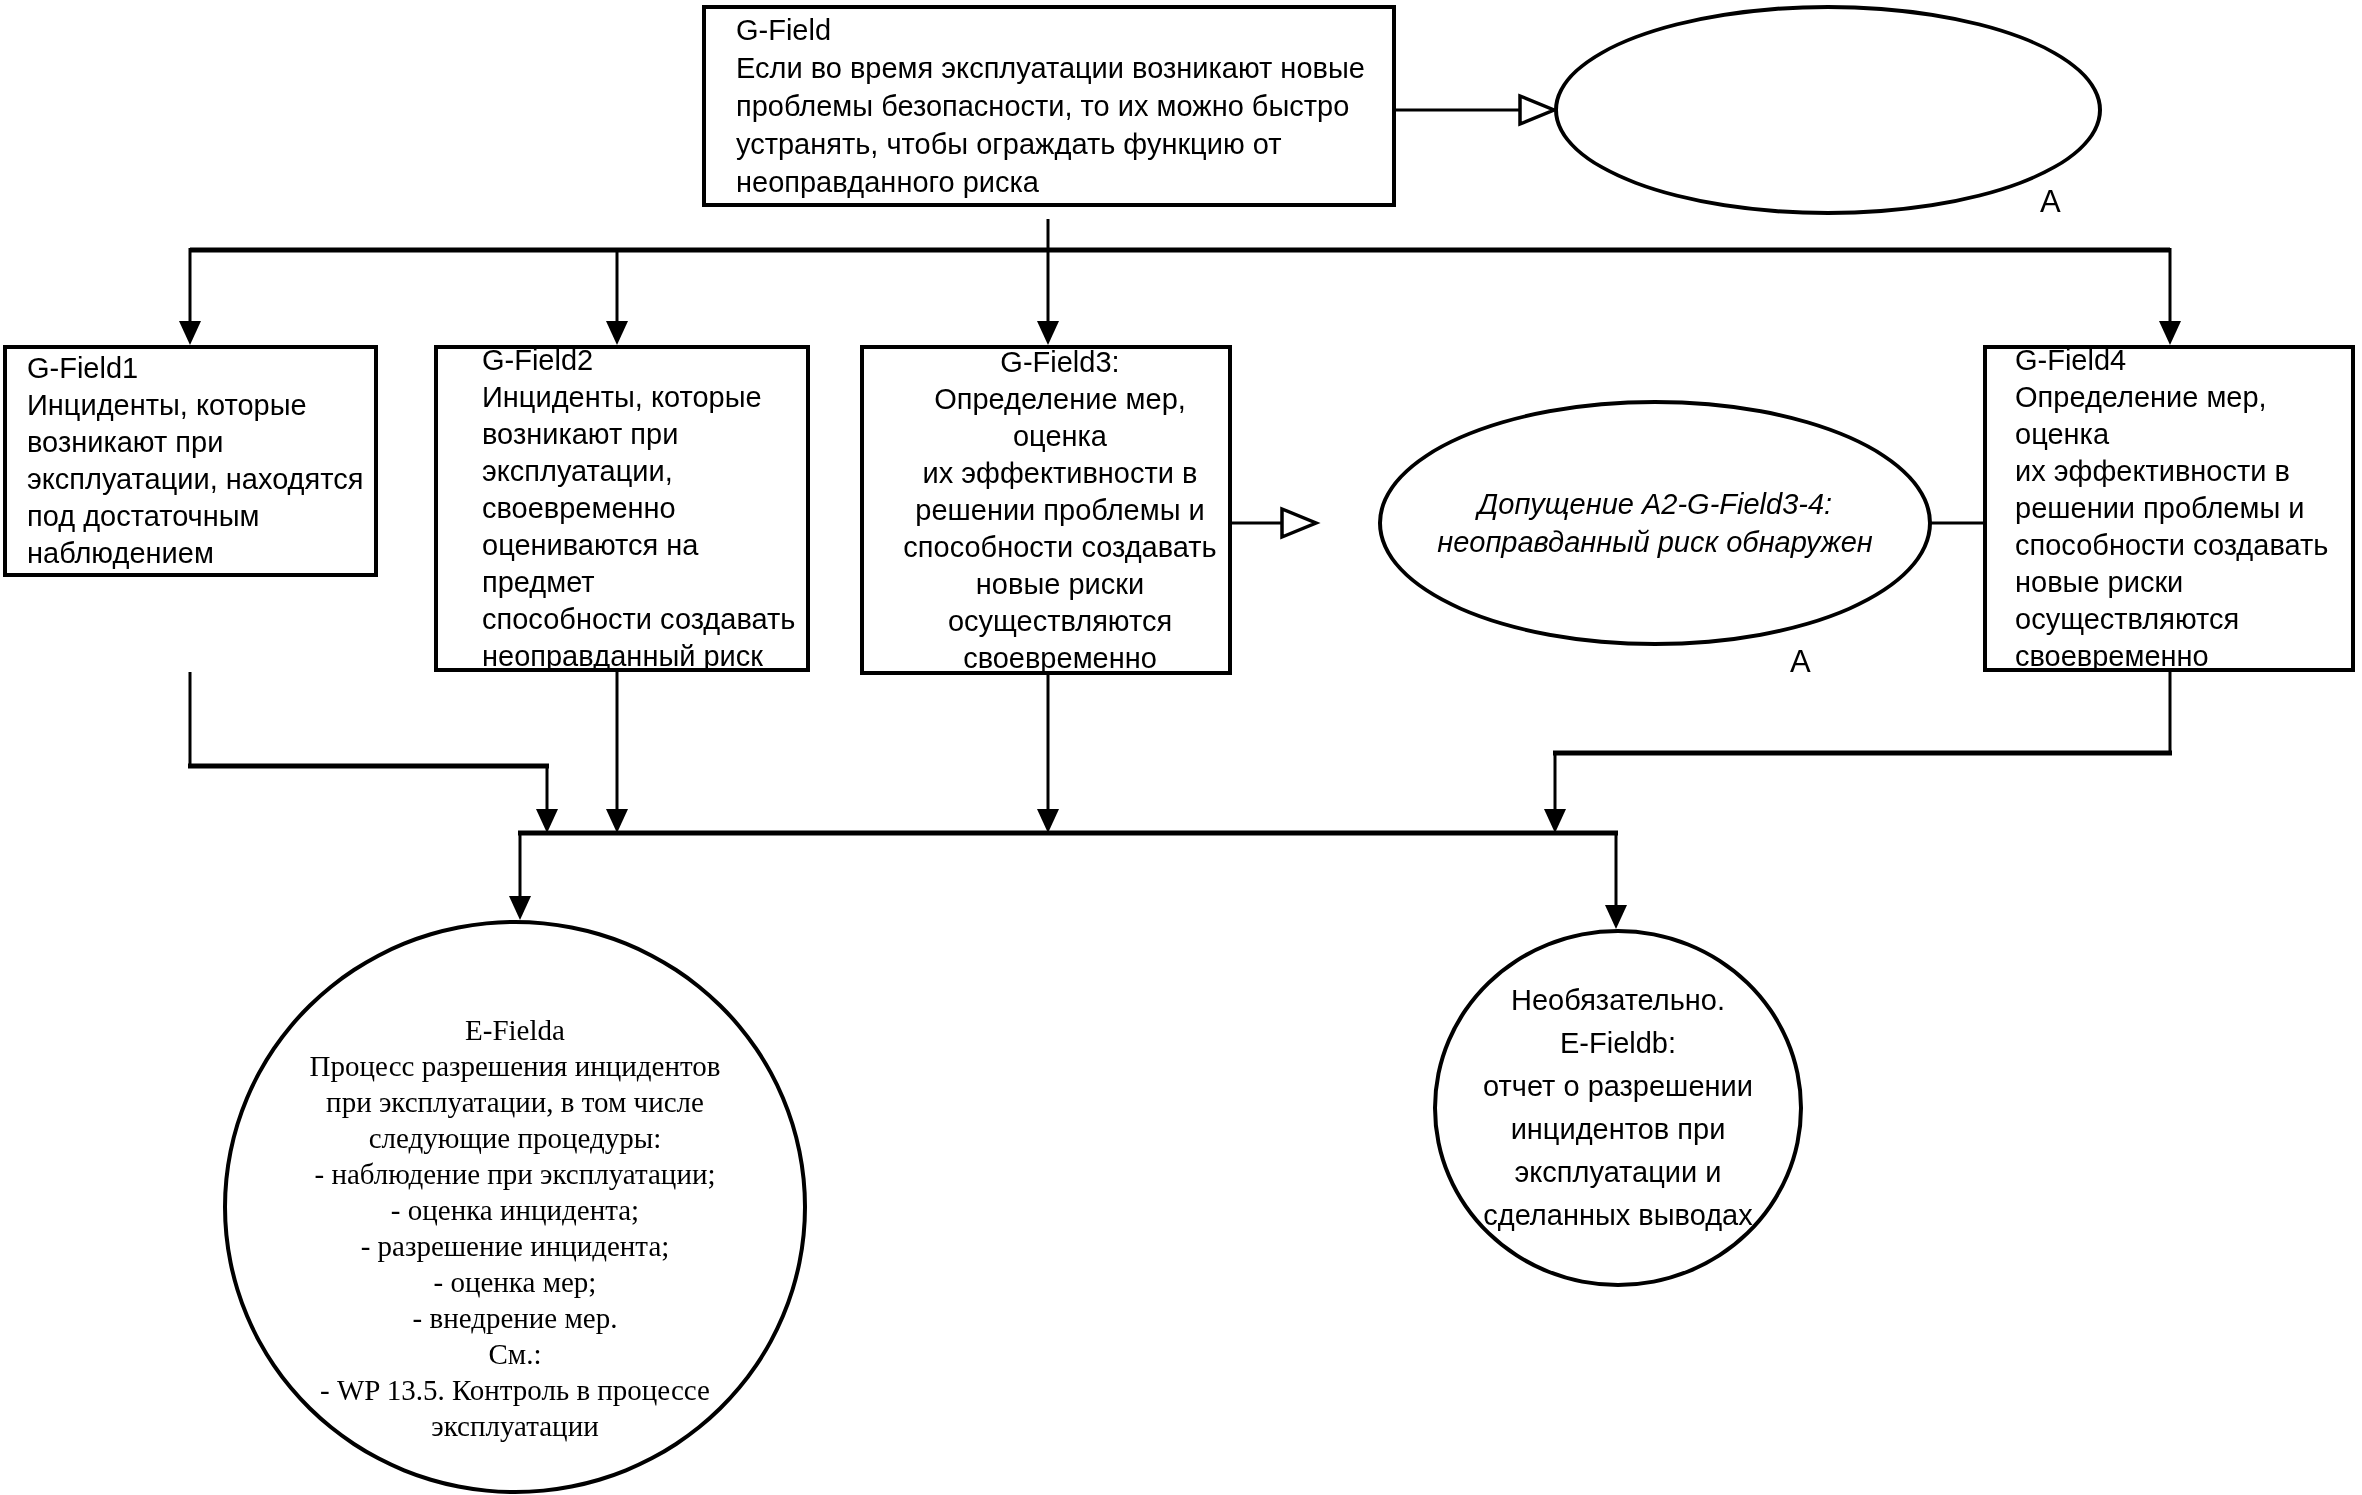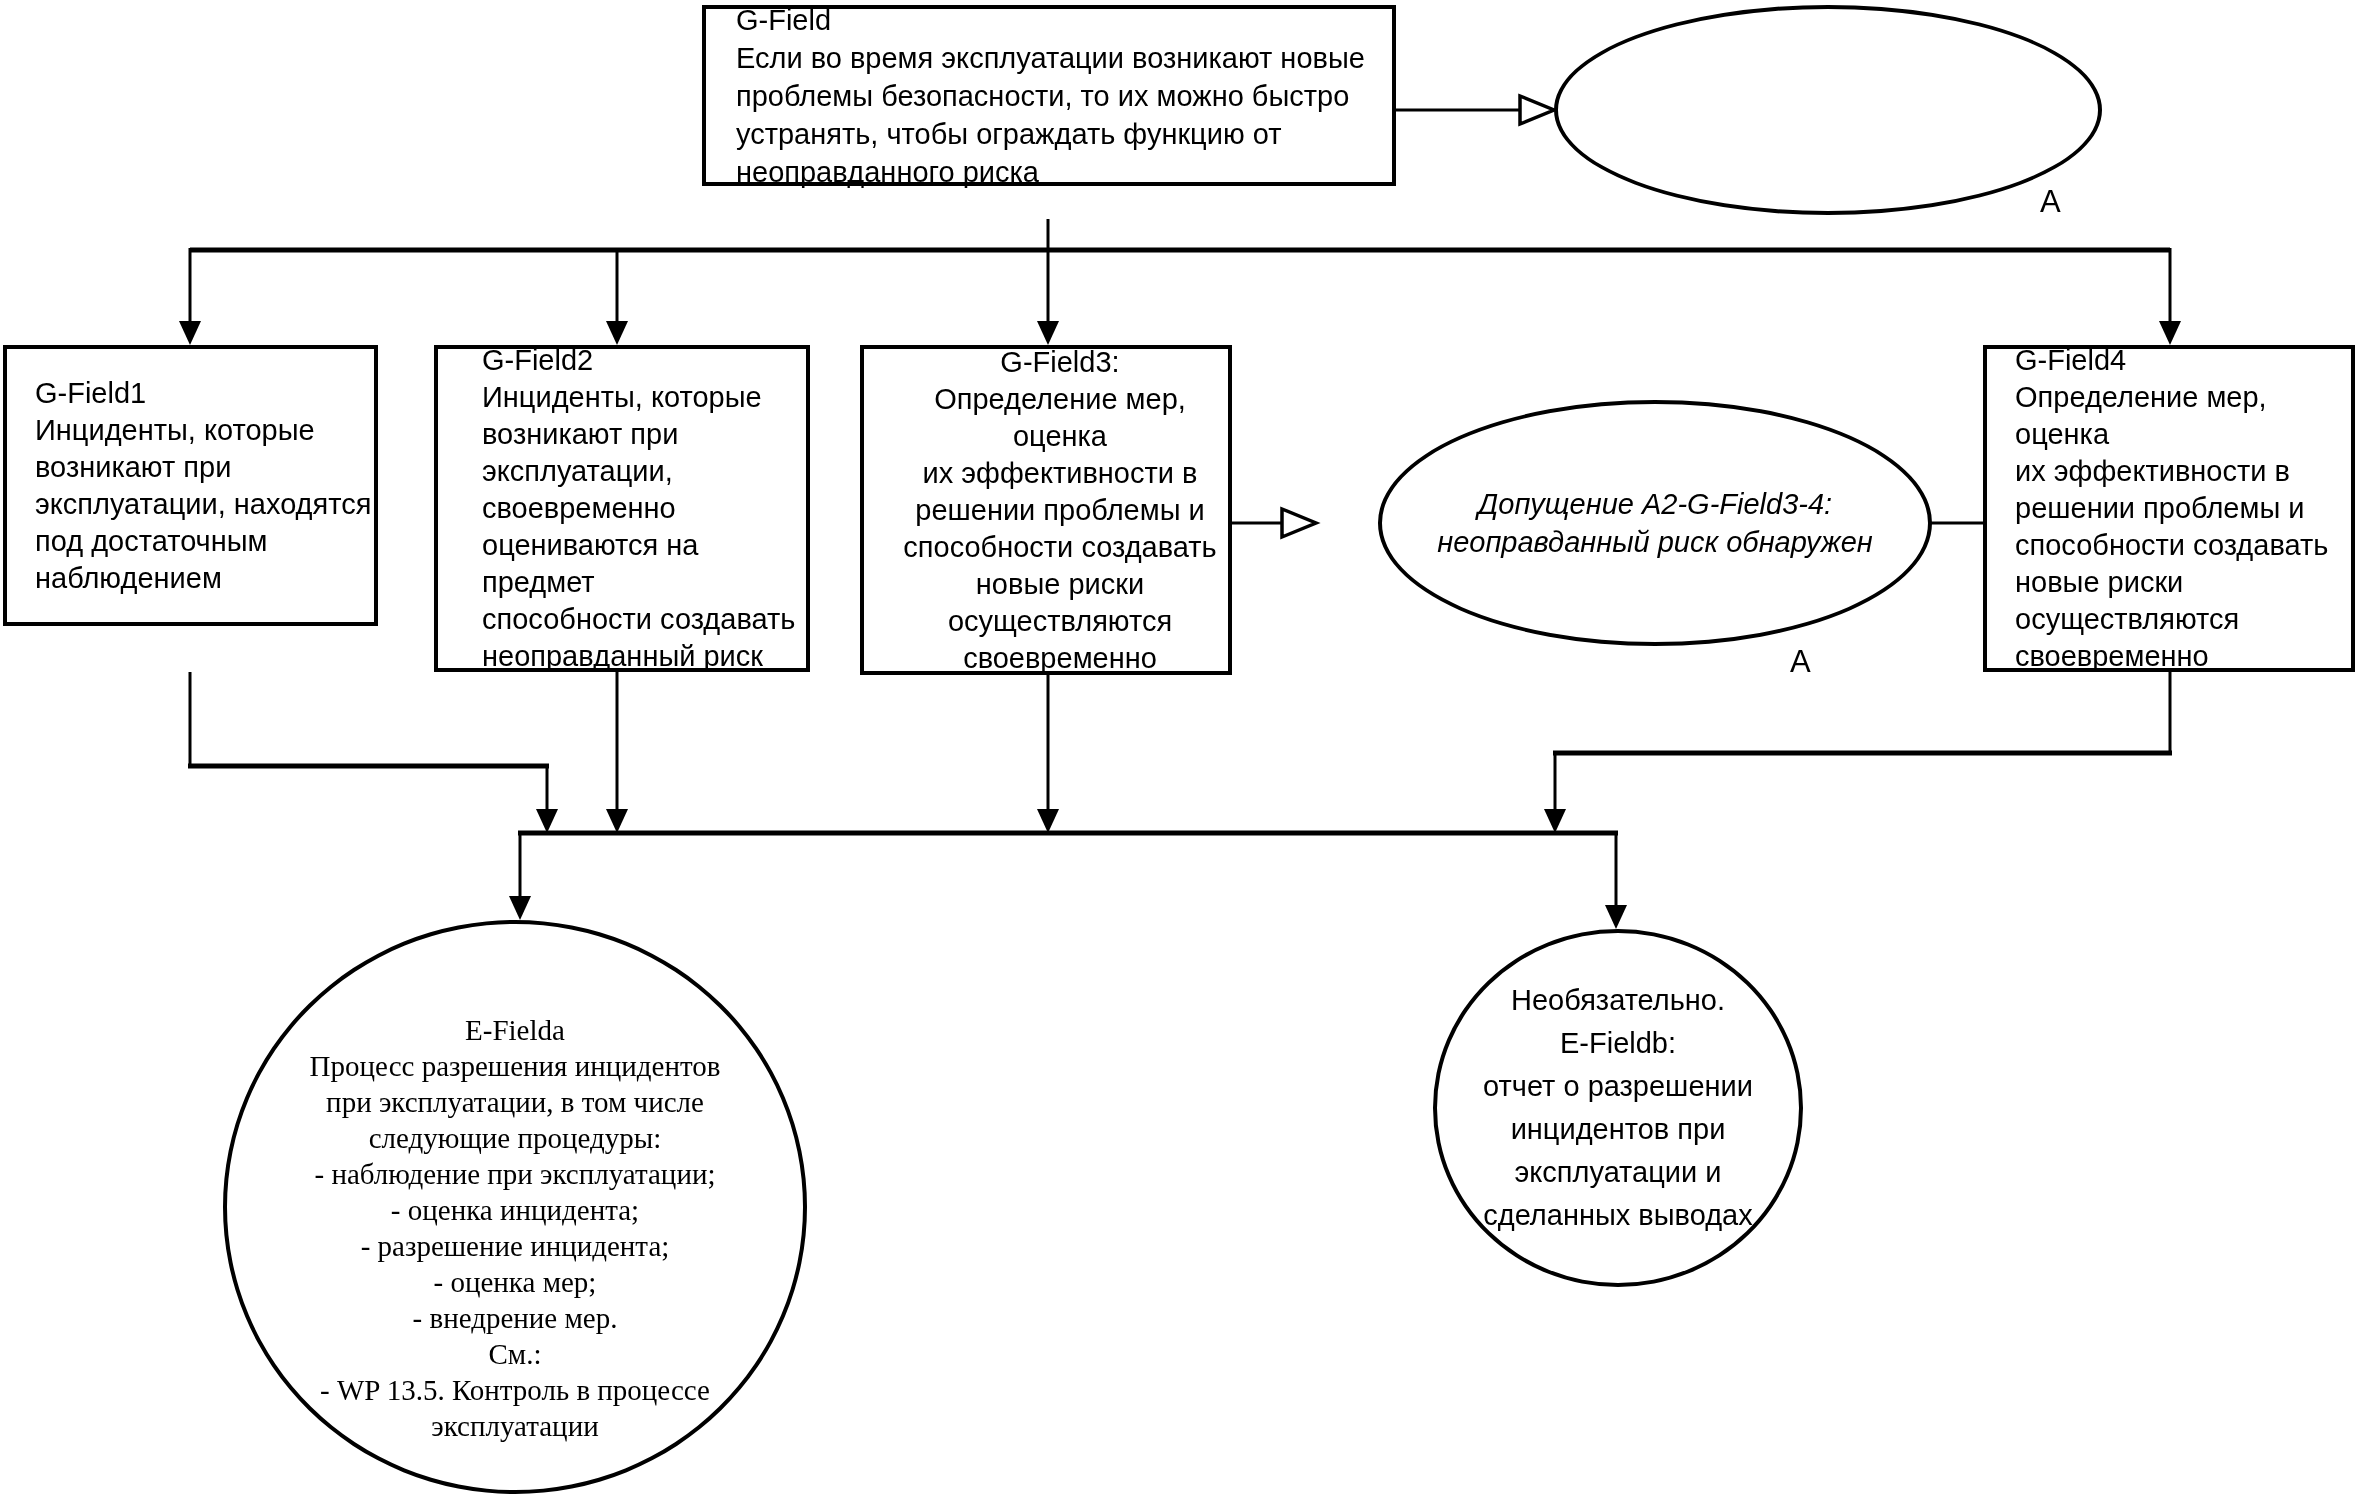--- a/index.html
+++ b/index.html
@@ -67,35 +67,35 @@
       <polygon points="509,896 531,896 520,920"></polygon>
       <polygon points="1605,905 1627,905 1616,929"></polygon>
     </g>
     <g fill="#ffffff" stroke="#000000" stroke-width="3.5">
       <polygon points="1520,96 1520,124 1554,110"></polygon>
       <polygon points="1282,509 1282,537 1316,523"></polygon>
       <polygon points="1903,509 1903,537 1869,523"></polygon>
     </g>
   </svg>
 
-  <div class="node rect" style="left:702px;top:5px;width:694px;height:181px;padding-left:30px;">
+  <div class="node rect" style="left:702px;top:5px;width:694px;height:202px;padding-left:30px;">
     <div class="txt" style="line-height:38px;">G-Field
 Если во время эксплуатации возникают новые
 проблемы безопасности, то их можно быстро
 устранять, чтобы ограждать  функцию от
 неоправданного риска</div>
   </div>
 
   <div class="node ellipse" style="left:1554px;top:5px;width:548px;height:210px;padding-left:78px;">
     <div class="a1-inner">
     </div>
   </div>
   <div class="corner-label" style="left:2040px;top:186px;">A</div>
 
-  <div class="node rect" style="left:3px;top:345px;width:375px;height:281px;padding-left:28px;">
+  <div class="node rect" style="left:3px;top:345px;width:375px;height:232px;padding-left:20px;">
     <div class="txt">G-Field1
 Инциденты, которые
 возникают при
 эксплуатации, находятся
 под достаточным
 наблюдением</div>
   </div>
 
   <div class="node rect" style="left:434px;top:345px;width:376px;height:327px;padding-left:44px;">
     <div class="txt">G-Field2

